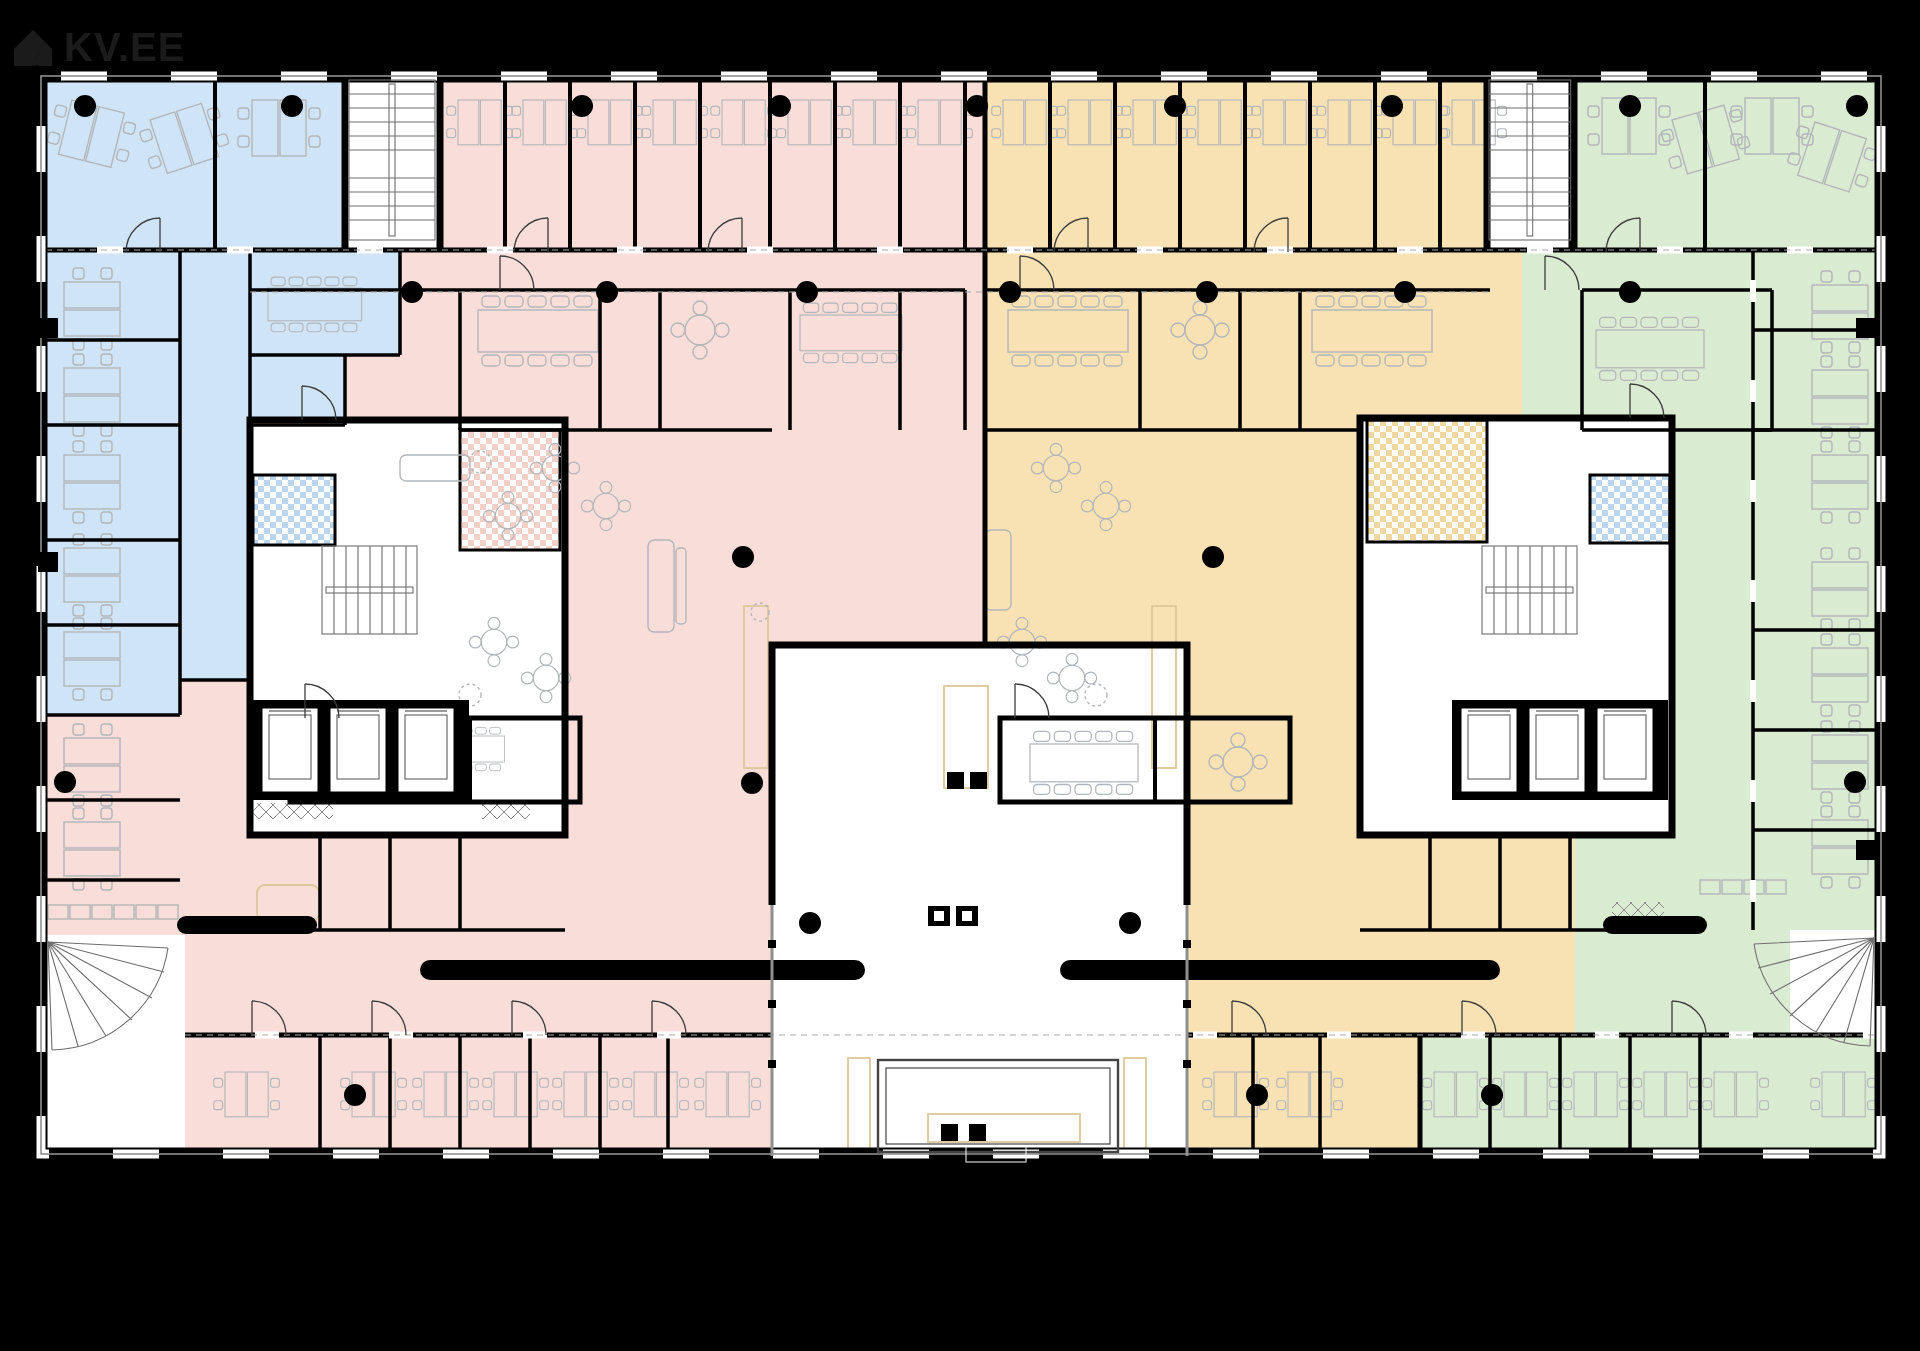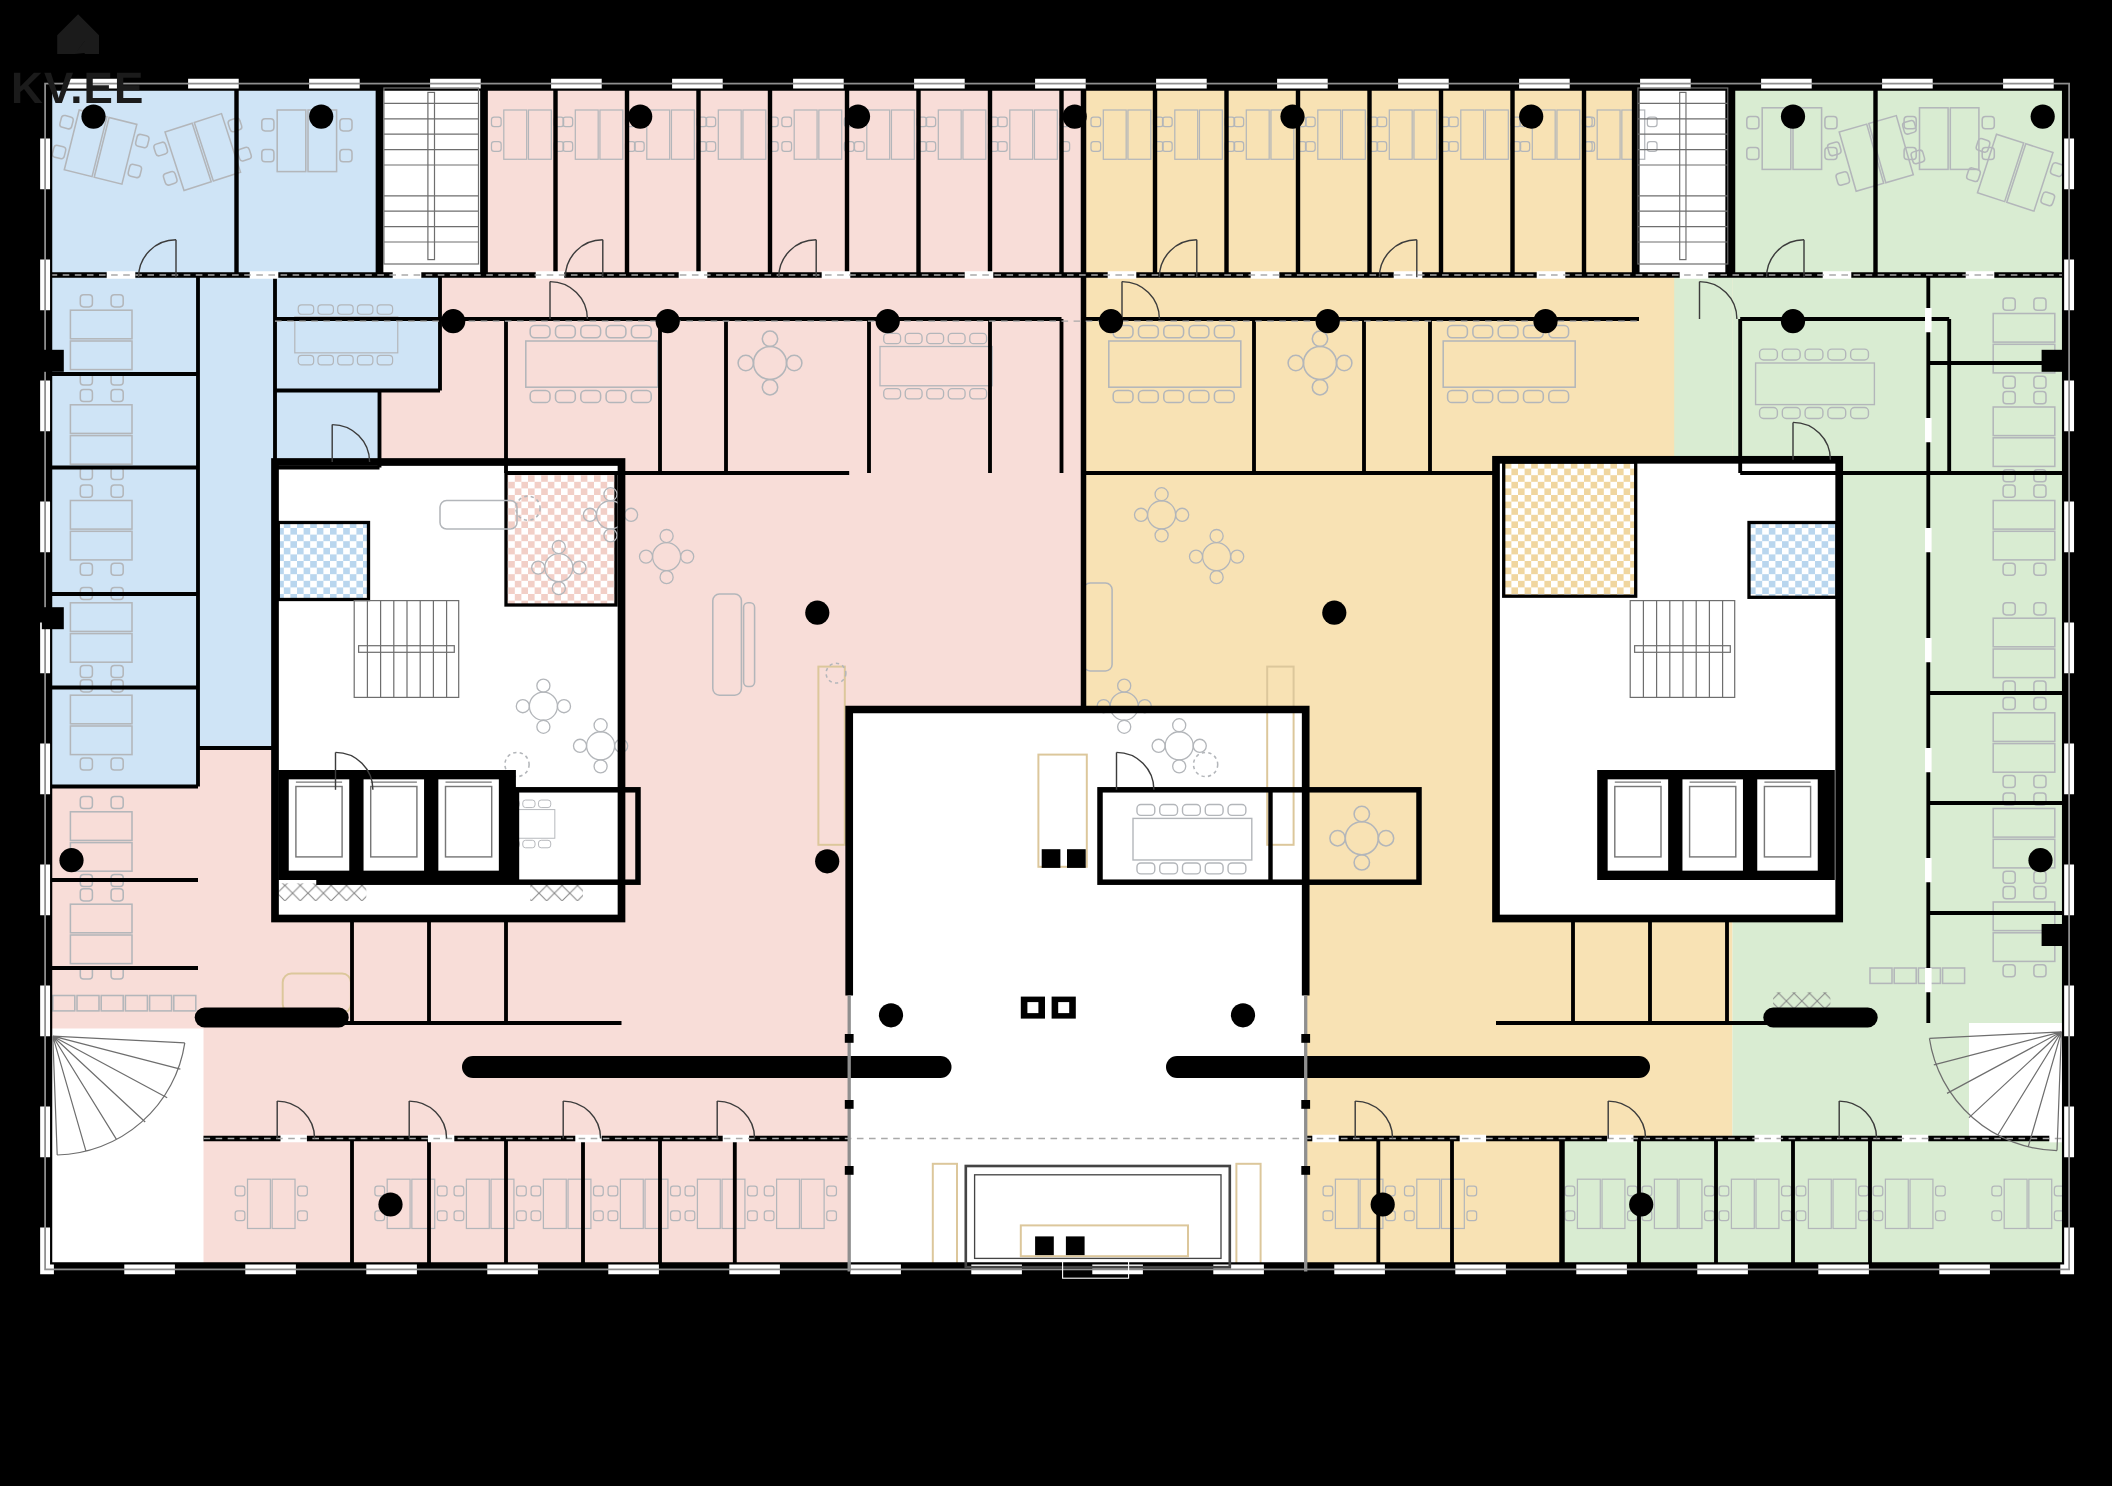--- a/index.html
+++ b/index.html
@@ -1,18 +1,18 @@
 <!DOCTYPE html>
 <html style="--bg: #000000; --floor: #ffffff; --wall: #000000; --blue: #cfe4f6; --pink: #f8ddd8; --orange: #f8e2b4; --green: #d9ecd2; --blue-check: #b9d6ee; --pink-check: #f2cfc7; --orange-check: #f0d69f; --line: #b3b6ba; --beige: #dcc79b; --glass: #8f8f8f; --logo: #1b1b1b;"><head>
 <meta charset="utf-8">
 <style>
   html,body{margin:0;padding:0;background:#000;}
   .canvas{position:relative;width:1920px;height:1351px;background:var(--bg,#000);overflow:hidden;
           font-family:"Liberation Sans", sans-serif;}
-  .logo{position:absolute;top:7px;left:10px;display:flex;align-items:center;gap:8px;z-index:5;flex-direction:column;}
+  .logo{position:absolute;top:24px;left:10px;display:flex;align-items:center;gap:8px;z-index:5;}
   .logo-text{font-weight:bold;font-size:40px;letter-spacing:1px;color:var(--logo,#1b1b1b);line-height:1;}
   svg.plan{position:absolute;left:0;top:0;display:block;}
   
   .fz-blue{fill:var(--blue);}   .fz-pink{fill:var(--pink);}
   .fz-orange{fill:var(--orange);} .fz-green{fill:var(--green);}
   .white{fill:var(--floor);}
   
   .wl{stroke:var(--wall);fill:none;}
   .gap{stroke:var(--floor);fill:none;}
   .thindash{stroke:#a9a9a9;stroke-width:1.2;stroke-dasharray:6 5;fill:none;}

